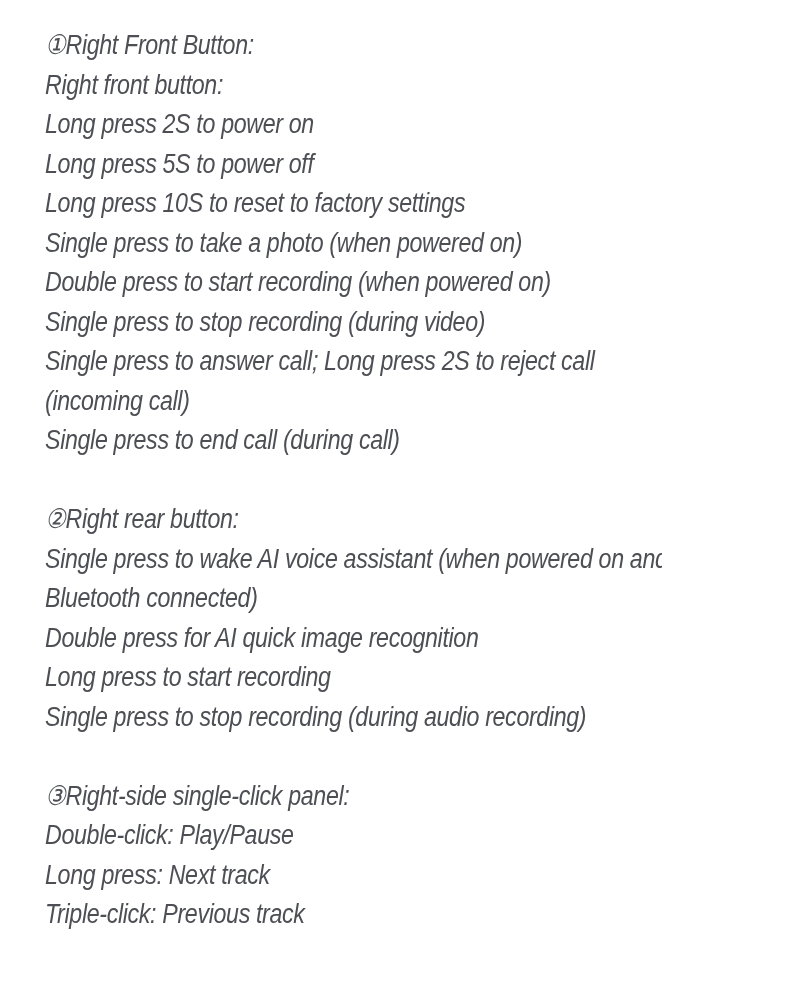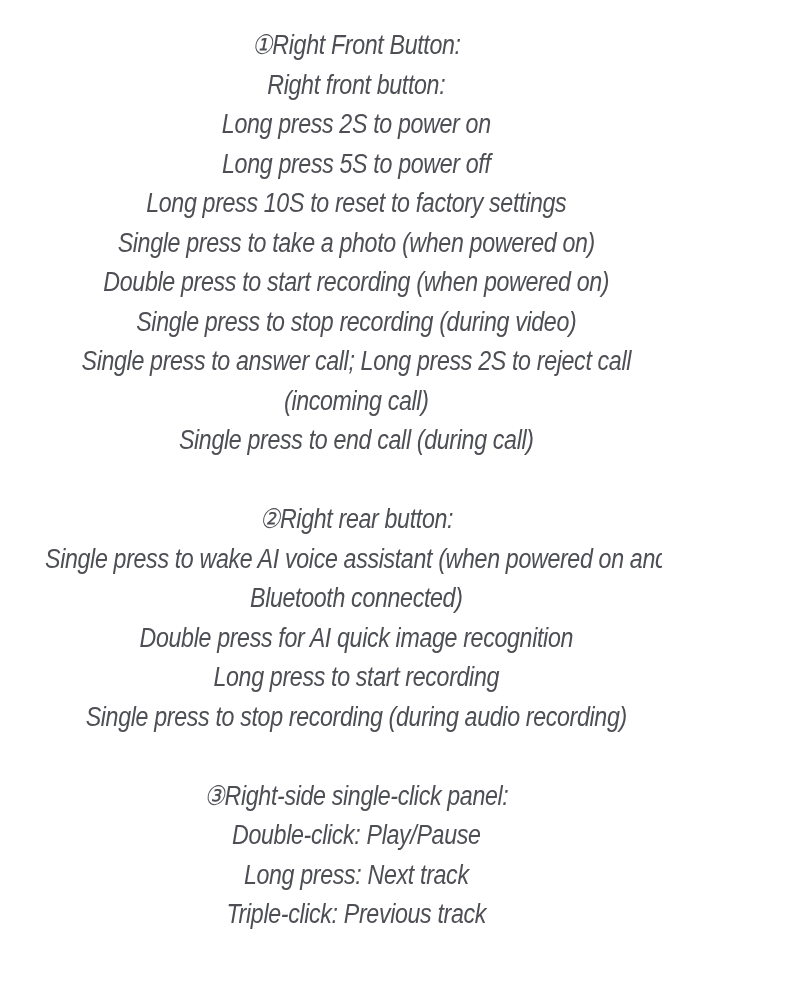--- a/index.html
+++ b/index.html
@@ -6,21 +6,20 @@
     margin: 0;
     padding: 0;
     background: #ffffff;
   }
   .page {
     position: relative;
     width: 662px;
     height: 1008px;
     background: #ffffff;
     overflow: hidden;
-    text-align: center;
   }
   .doc {
     position: absolute;
     top: 26px;
     left: 45px;
   }
   .doc-inner {
     font-family: "Liberation Sans", sans-serif;
     font-style: italic;
     font-weight: 500;

